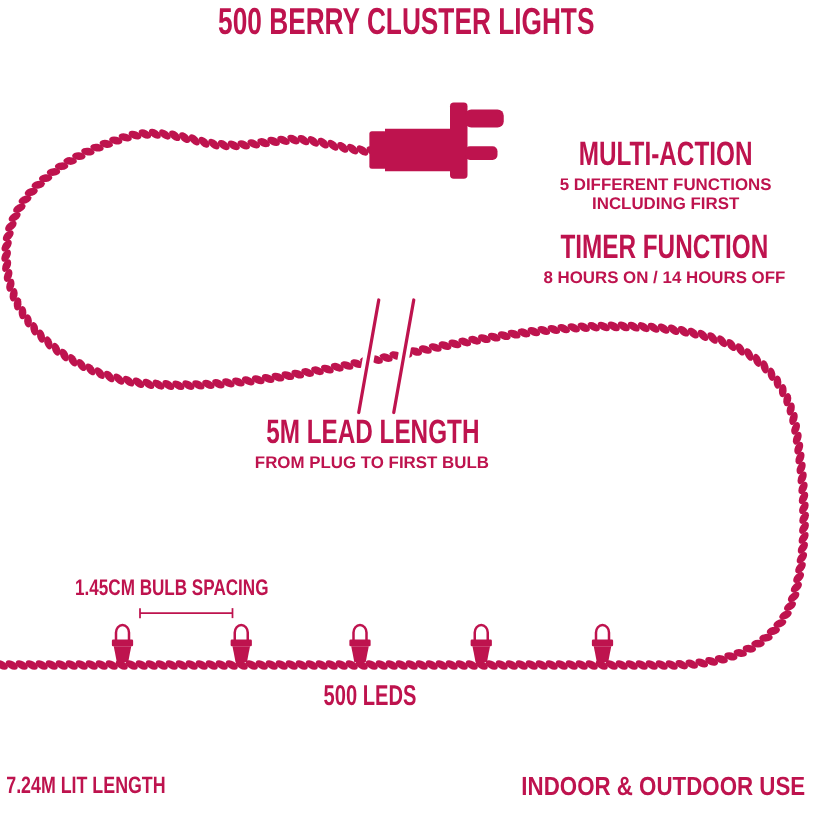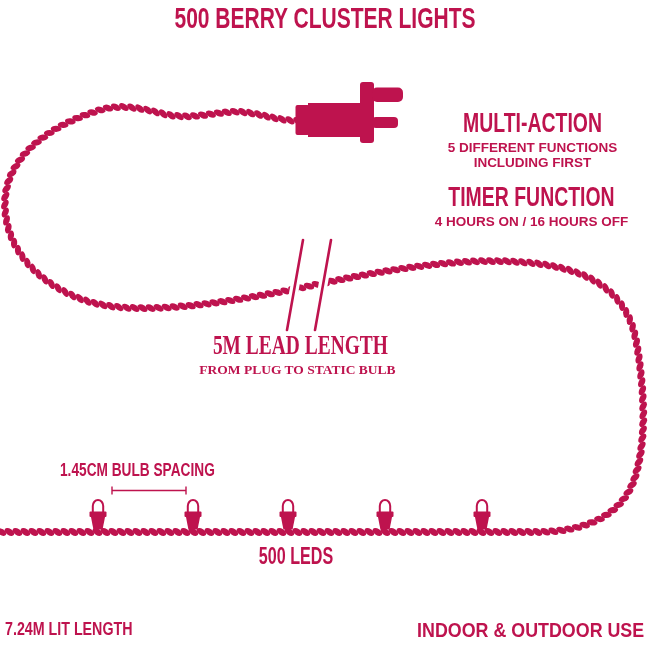--- a/index.html
+++ b/index.html
@@ -12,21 +12,21 @@
   .center { text-align: center; }
   .hd { display: block; white-space: nowrap; }
   .cond70 { transform: scaleX(0.70); transform-origin: 50% 0; }
   .cond72 { transform: scaleX(0.72); transform-origin: 50% 0; }
   .cond75L { transform: scaleX(0.75); transform-origin: 0 0; }
   .cond76L { transform: scaleX(0.76); transform-origin: 0 0; }
   .cond85R { transform: scaleX(0.85); transform-origin: 100% 0; }
   .title { left: 0; right: 0; top: 2px; font-size: 30px; }
   .blk-multi { left: 420px; width: 225px; top: 85px; margin-top: 24px; }
   .blk-timer { left: 413px; width: 237px; top: 183px; }
-  .blk-lead { left: 180px; width: 235px; top: 331px; font-family: Liberation Serif, serif; }
+  .blk-lead { left: 180px; width: 235px; top: 331px; }
   .h-big { font-size: 27px; }
   .sub { font-size: 13.5px; margin-top: 3px; line-height: 1.0; }
   .sub2 { font-size: 13.5px; margin-top: 1px; line-height: 1.0; }
   .blk-spacing { left: 60px; top: 461px; font-size: 18px; white-space: nowrap; }
   .blk-leds { left: 196px; width: 200px; top: 544px; font-size: 23px; }
   .blk-lit { left: 5px; top: 619px; font-size: 19px; white-space: nowrap; }
   .blk-usage { right: 6px; top: 619px; font-size: 21px; white-space: nowrap; text-align: right; }
   .acc-fill { fill: var(--accent); }
   .acc-stroke { stroke: var(--accent); }
 </style>
@@ -344,26 +344,26 @@
   </div>
 
   <div class="txt blk-multi center">
     <span class="hd h-big cond72">MULTI-ACTION</span>
     <div class="sub">5 DIFFERENT FUNCTIONS</div>
     <div class="sub2">INCLUDING FIRST</div>
   </div>
 
   <div class="txt blk-timer center">
     <span class="hd h-big cond72">TIMER FUNCTION</span>
-    <div class="sub">4 HOURS ON / 16 HOURS OFF</div>
+    <div class="sub">8 HOURS ON / 14 HOURS OFF</div>
   </div>
 
   <div class="txt blk-lead center">
     <span class="hd h-big cond72">5M LEAD LENGTH</span>
-    <div class="sub">FROM PLUG TO STATIC BULB</div>
+    <div class="sub">FROM PLUG TO FIRST BULB</div>
   </div>
 
   <div class="txt blk-spacing">
     <span class="hd cond76L">1.45CM BULB SPACING</span>
   </div>
 
   <div class="txt blk-leds center">
     <span class="hd cond70">500 LEDS</span>
   </div>
 

